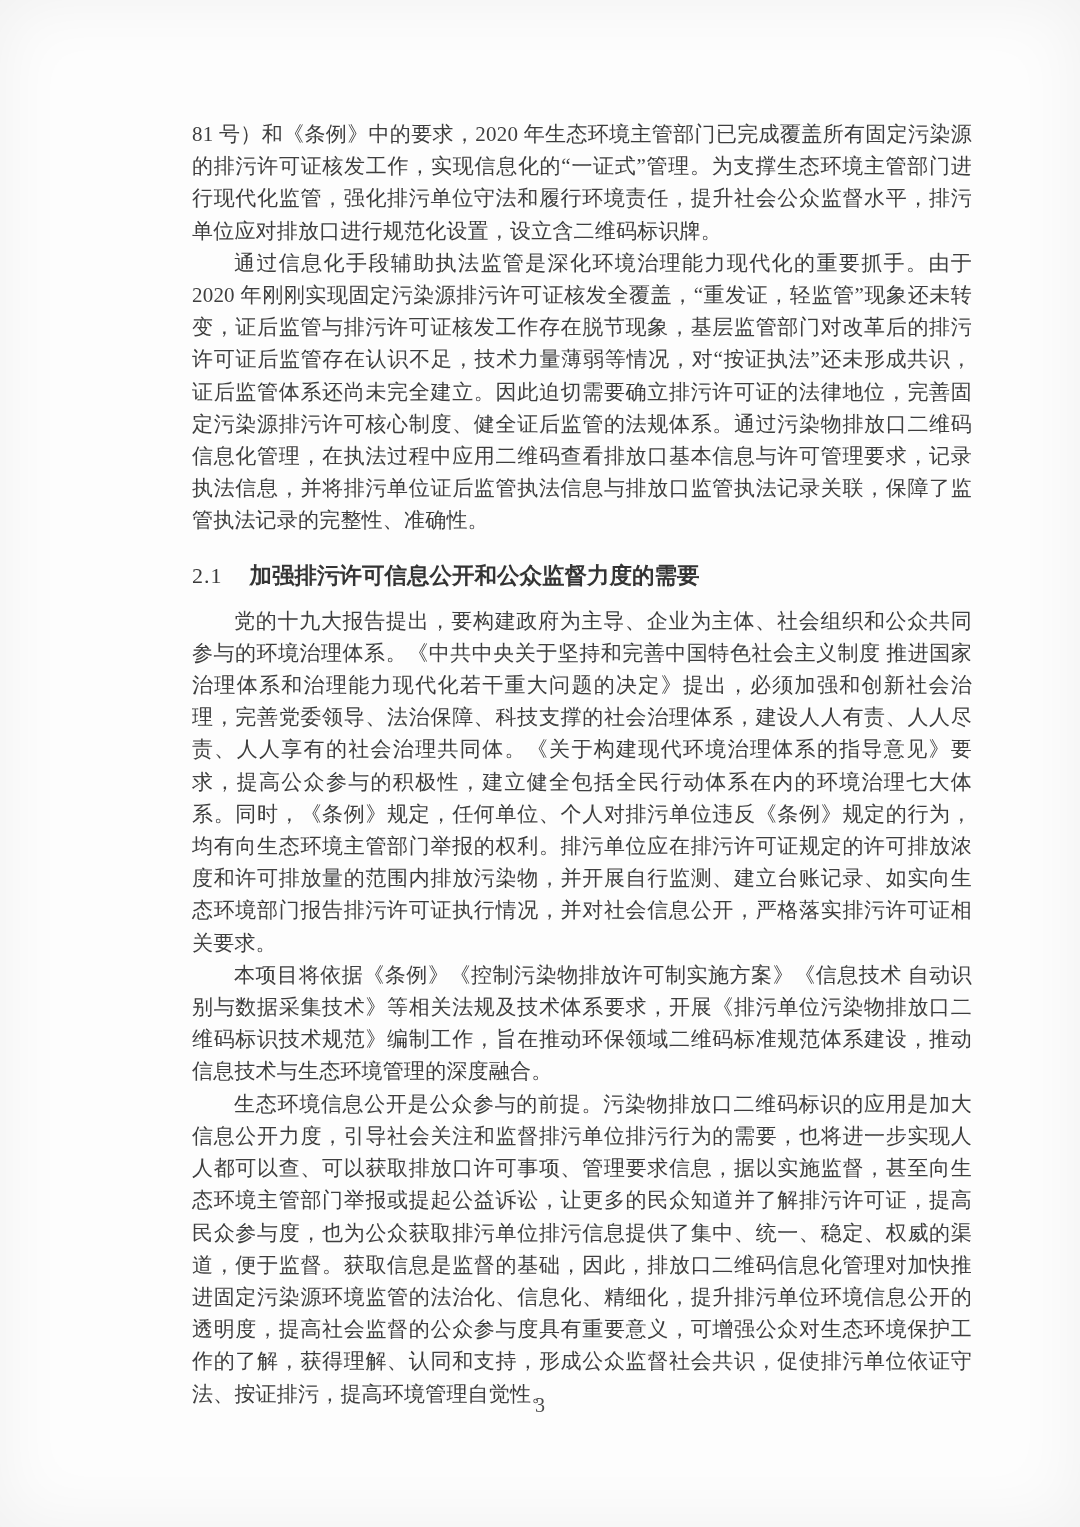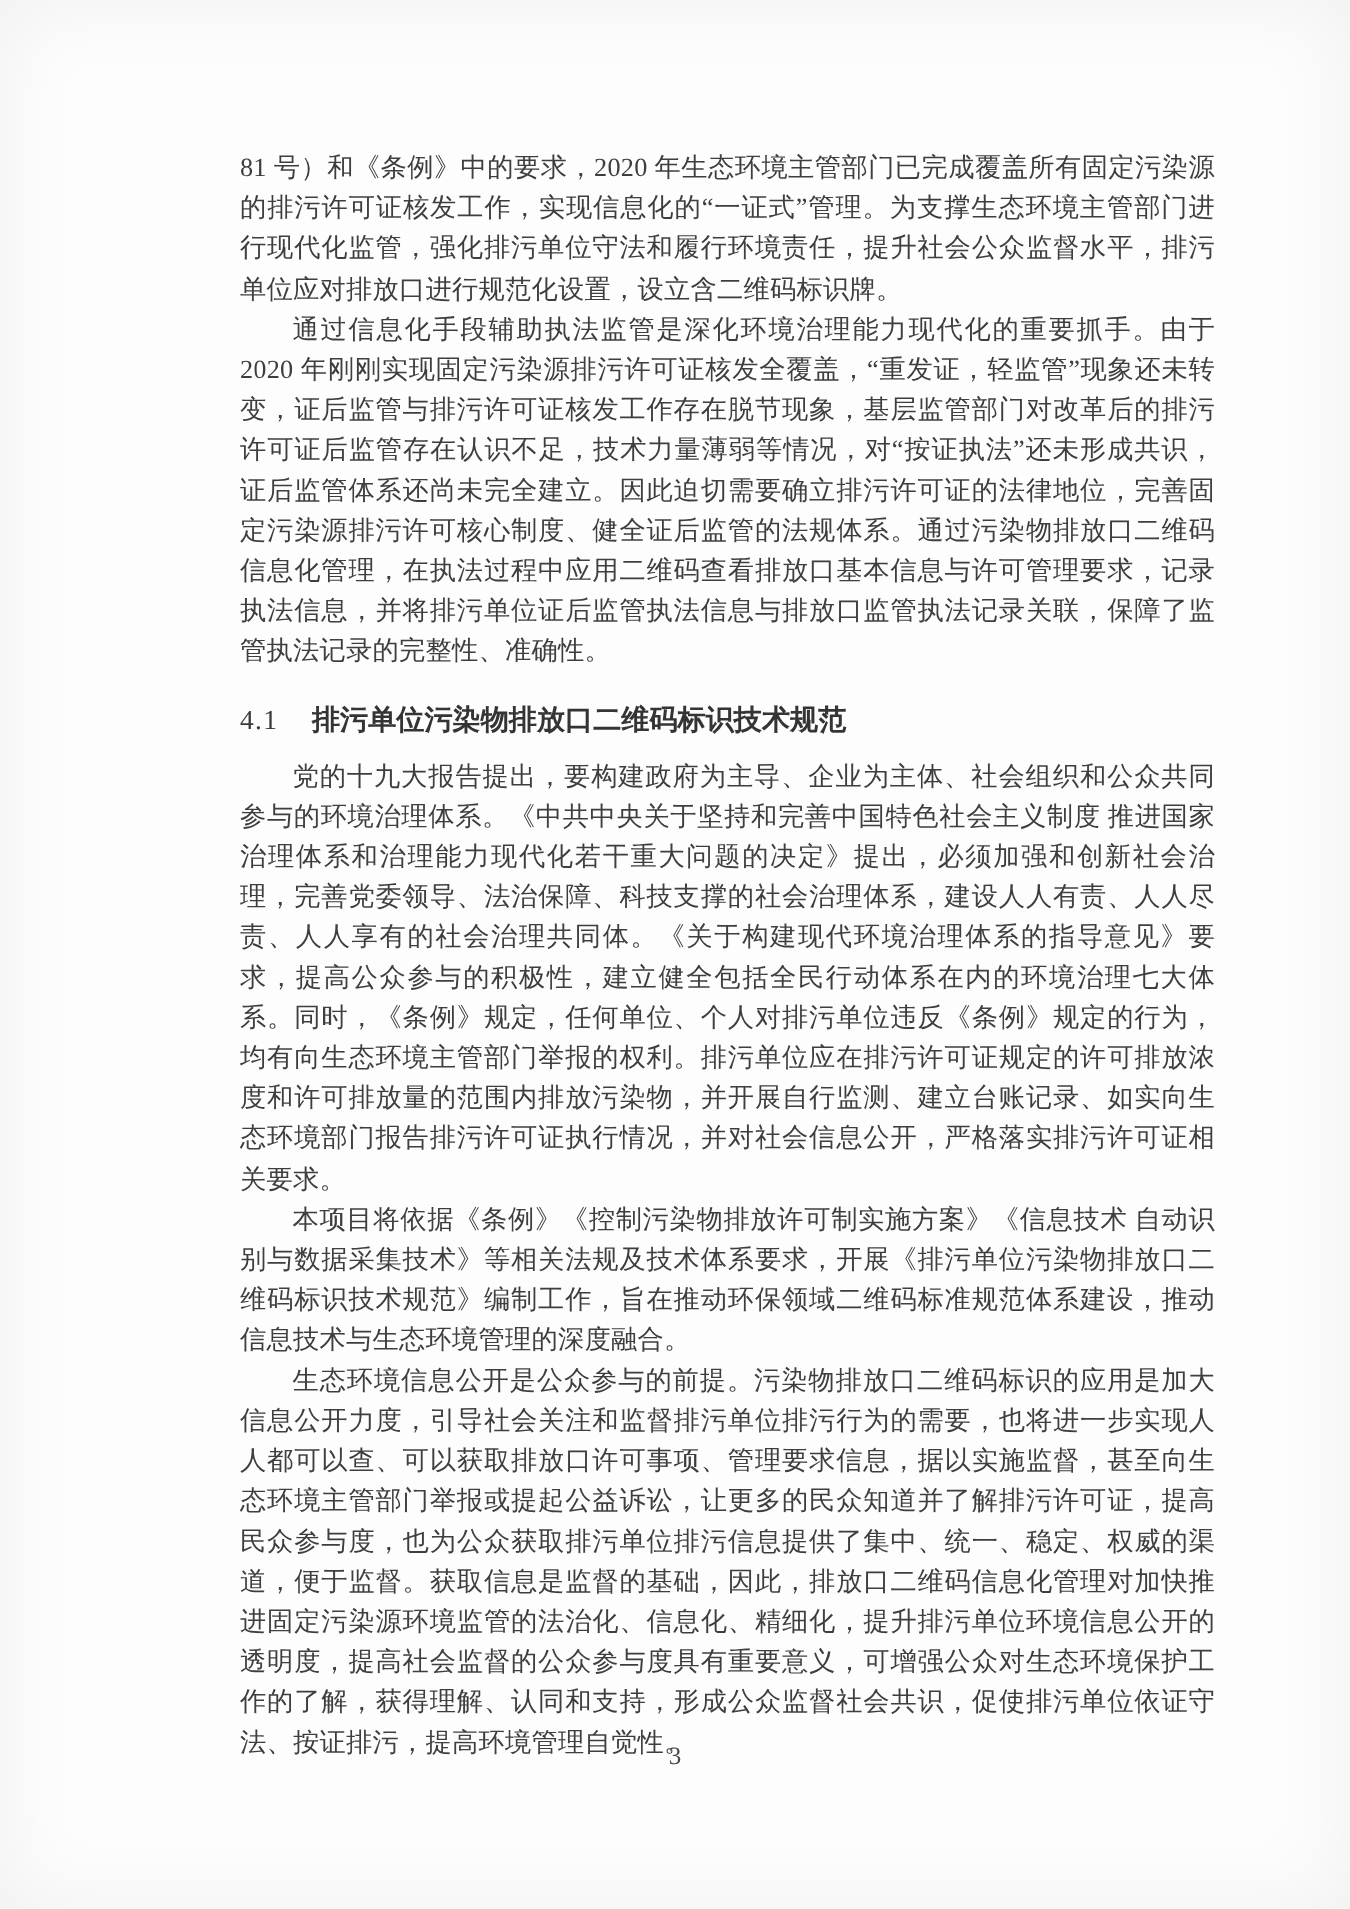--- a/index.html
+++ b/index.html
@@ -74,21 +74,21 @@
 <body>
 
 <div class="page">
   <main class="content">
 
     <p class="para no-indent">81 号）和《条例》中的要求，2020 年生态环境主管部门已完成覆盖所有固定污染源的排污许可证核发工作，实现信息化的“一证式”管理。为支撑生态环境主管部门进行现代化监管，强化排污单位守法和履行环境责任，提升社会公众监督水平，排污单位应对排放口进行规范化设置，设立含二维码标识牌。</p>
 
     <p class="para">通过信息化手段辅助执法监管是深化环境治理能力现代化的重要抓手。由于 2020 年刚刚实现固定污染源排污许可证核发全覆盖，“重发证，轻监管”现象还未转变，证后监管与排污许可证核发工作存在脱节现象，基层监管部门对改革后的排污许可证后监管存在认识不足，技术力量薄弱等情况，对“按证执法”还未形成共识，证后监管体系还尚未完全建立。因此迫切需要确立排污许可证的法律地位，完善固定污染源排污许可核心制度、健全证后监管的法规体系。通过污染物排放口二维码信息化管理，在执法过程中应用二维码查看排放口基本信息与许可管理要求，记录执法信息，并将排污单位证后监管执法信息与排放口监管执法记录关联，保障了监管执法记录的完整性、准确性。</p>
 
     <h2 class="section-heading">
-      <span class="section-number">4.1</span><span class="section-title">排污单位污染物排放口二维码标识技术规范</span>
+      <span class="section-number">2.1</span><span class="section-title">加强排污许可信息公开和公众监督力度的需要</span>
     </h2>
 
     <p class="para">党的十九大报告提出，要构建政府为主导、企业为主体、社会组织和公众共同参与的环境治理体系。《中共中央关于坚持和完善中国特色社会主义制度 推进国家治理体系和治理能力现代化若干重大问题的决定》提出，必须加强和创新社会治理，完善党委领导、法治保障、科技支撑的社会治理体系，建设人人有责、人人尽责、人人享有的社会治理共同体。《关于构建现代环境治理体系的指导意见》要求，提高公众参与的积极性，建立健全包括全民行动体系在内的环境治理七大体系。同时，《条例》规定，任何单位、个人对排污单位违反《条例》规定的行为，均有向生态环境主管部门举报的权利。排污单位应在排污许可证规定的许可排放浓度和许可排放量的范围内排放污染物，并开展自行监测、建立台账记录、如实向生态环境部门报告排污许可证执行情况，并对社会信息公开，严格落实排污许可证相关要求。</p>
 
     <p class="para">本项目将依据《条例》《控制污染物排放许可制实施方案》《信息技术 自动识别与数据采集技术》等相关法规及技术体系要求，开展《排污单位污染物排放口二维码标识技术规范》编制工作，旨在推动环保领域二维码标准规范体系建设，推动信息技术与生态环境管理的深度融合。</p>
 
     <p class="para">生态环境信息公开是公众参与的前提。污染物排放口二维码标识的应用是加大信息公开力度，引导社会关注和监督排污单位排污行为的需要，也将进一步实现人人都可以查、可以获取排放口许可事项、管理要求信息，据以实施监督，甚至向生态环境主管部门举报或提起公益诉讼，让更多的民众知道并了解排污许可证，提高民众参与度，也为公众获取排污单位排污信息提供了集中、统一、稳定、权威的渠道，便于监督。获取信息是监督的基础，因此，排放口二维码信息化管理对加快推进固定污染源环境监管的法治化、信息化、精细化，提升排污单位环境信息公开的透明度，提高社会监督的公众参与度具有重要意义，可增强公众对生态环境保护工作的了解，获得理解、认同和支持，形成公众监督社会共识，促使排污单位依证守法、按证排污，提高环境管理自觉性。</p>
 
   </main>
 

